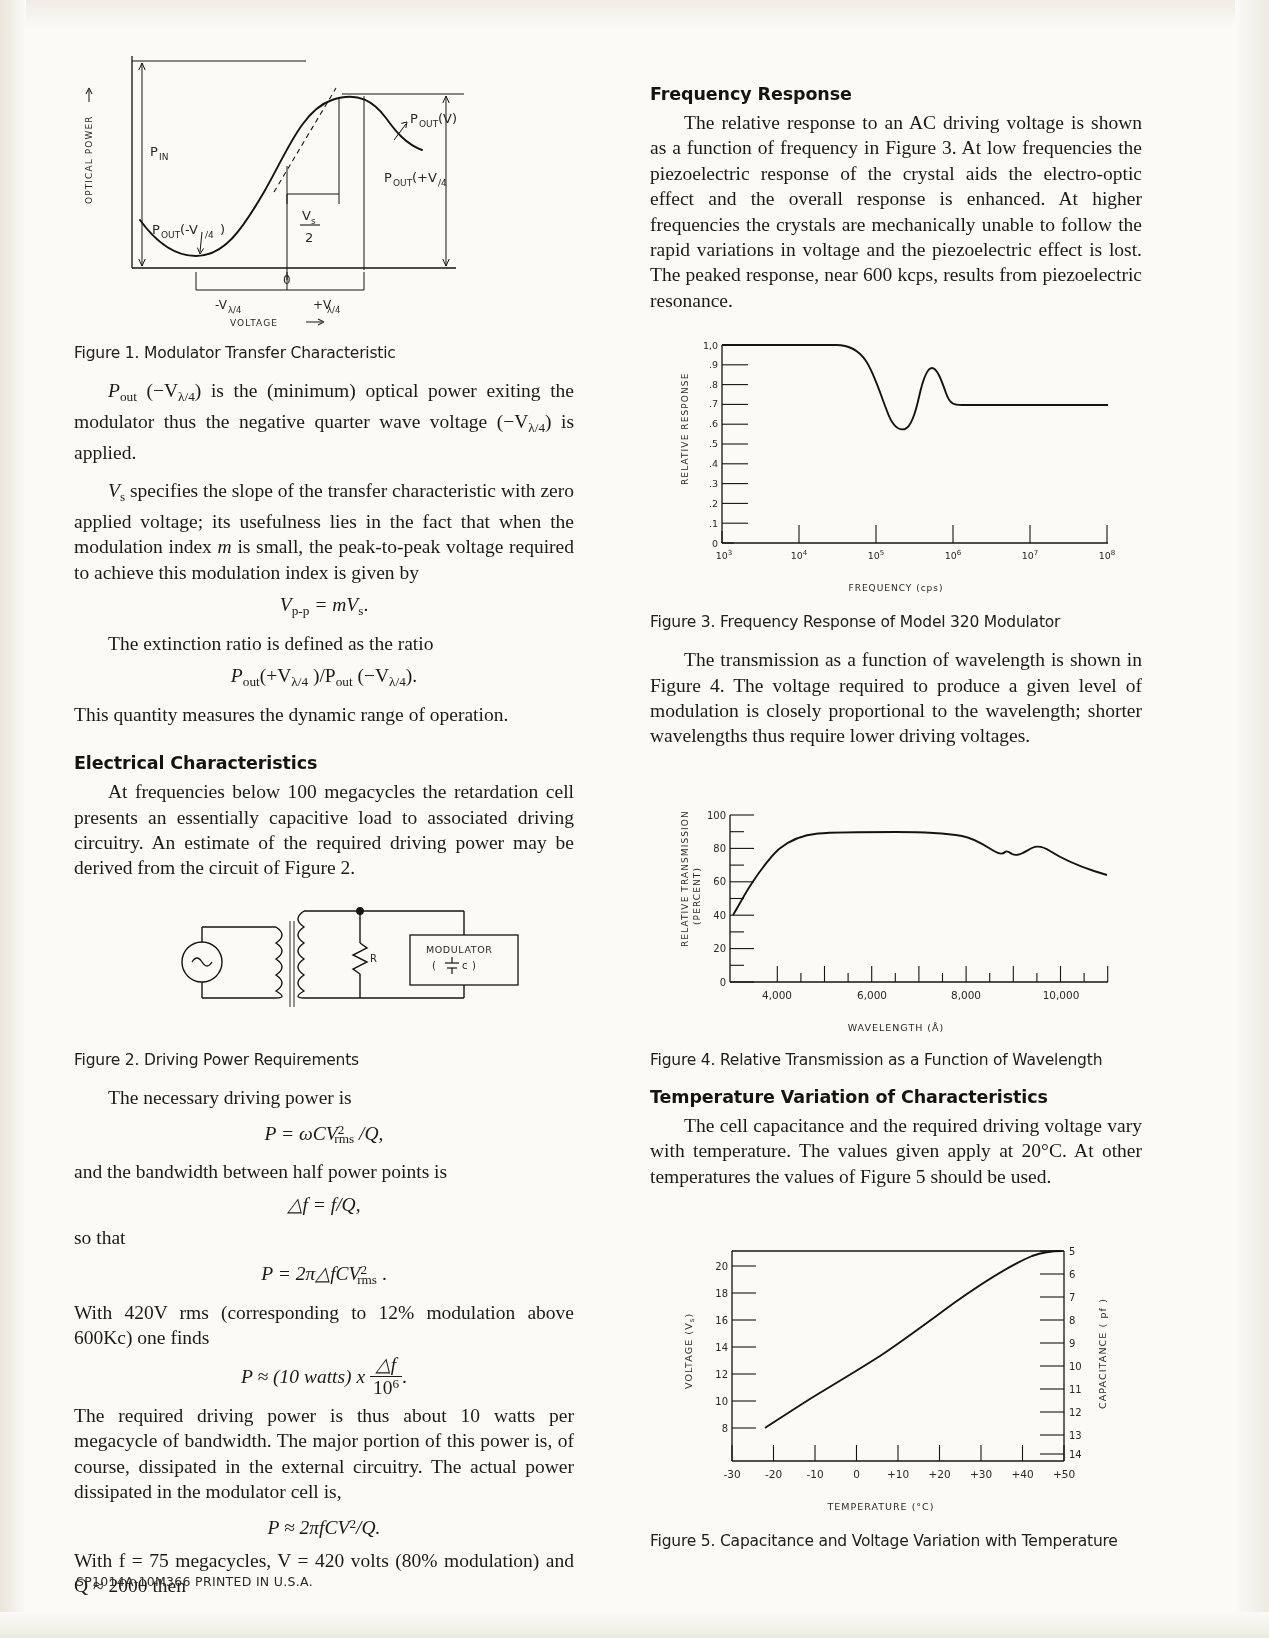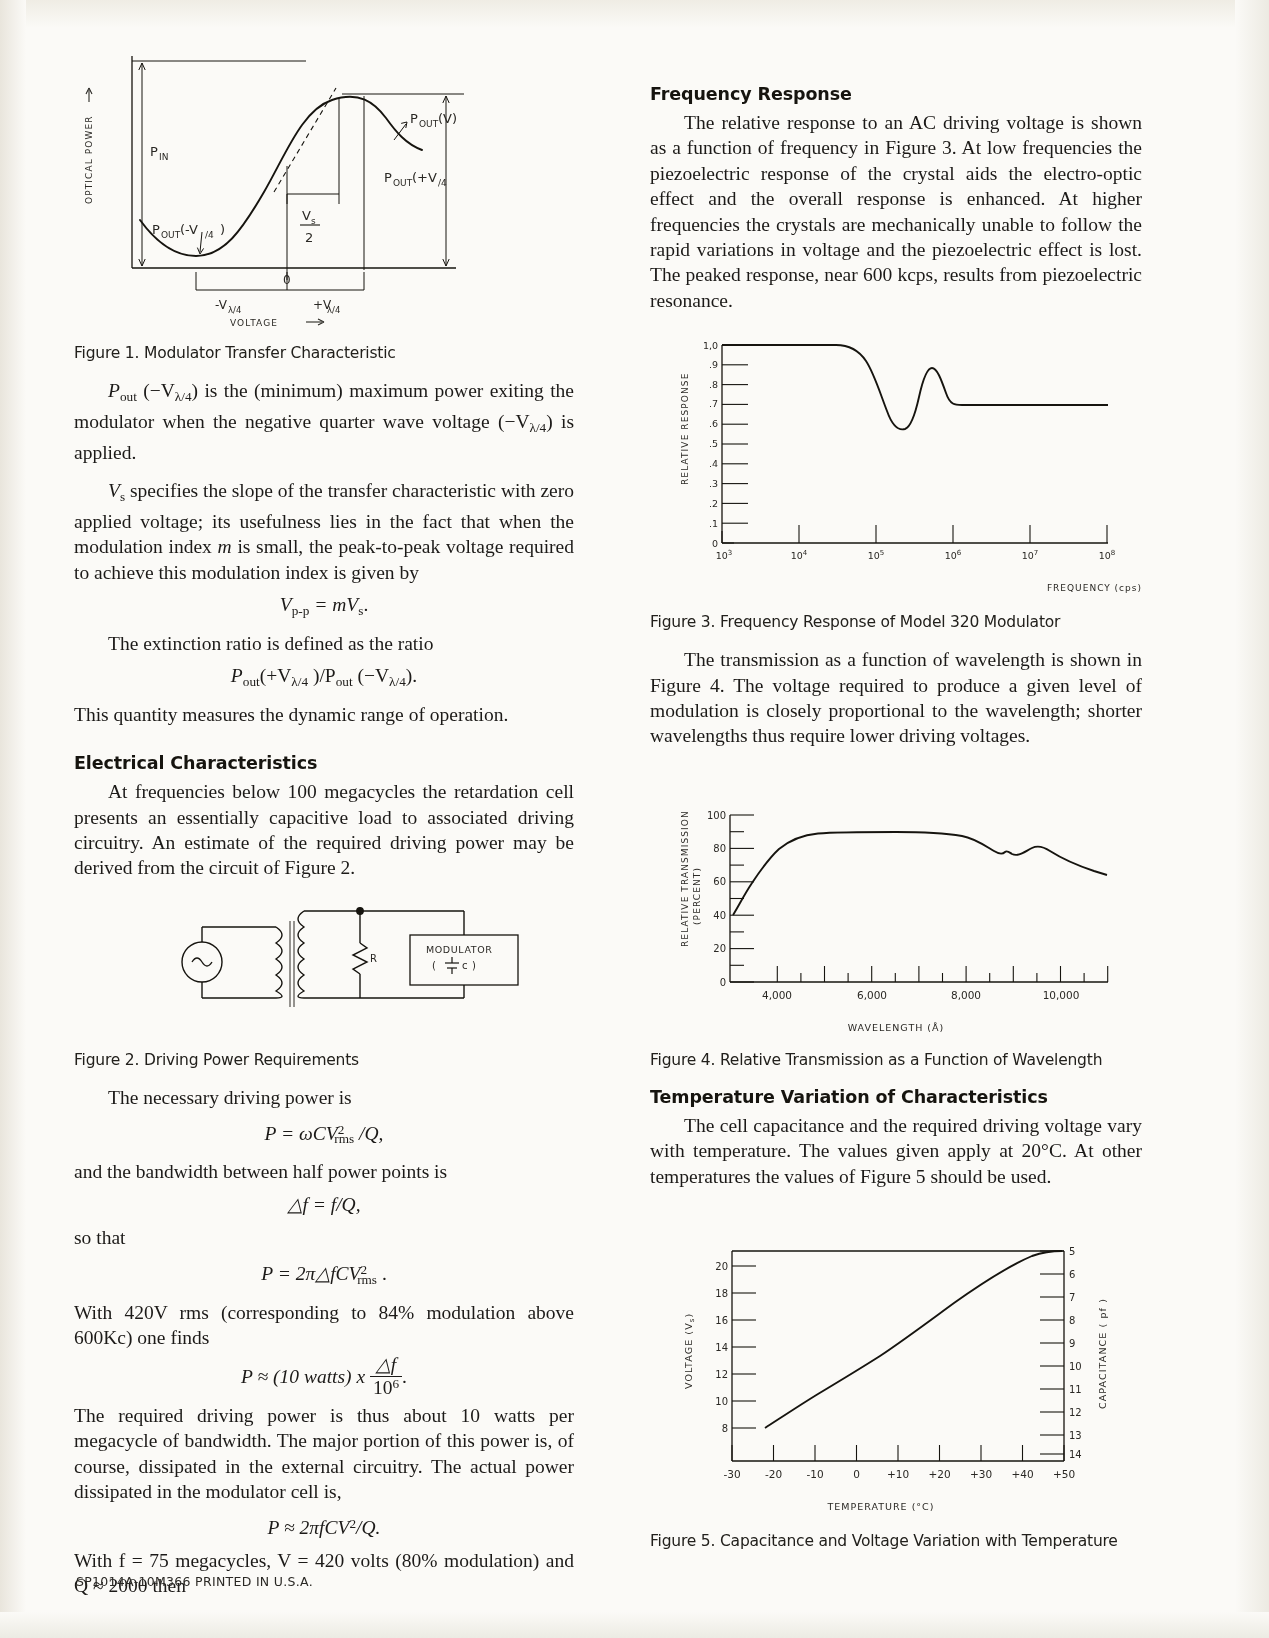--- a/index.html
+++ b/index.html
@@ -189,21 +189,21 @@
 
         <g>
           <text class="ticklbl" x="239" y="265" style="font-size:12px">+V</text>
           <text class="ticklbl" x="253" y="269" style="font-size:8.5px">λ/4</text>
         </g>
       </svg>
       <div class="figcap">Figure 1.  Modulator Transfer Characteristic</div>
     </div>
 
     <p class="body ind">
-      <span class="it">P</span><sub>out</sub><span> (−V</span><sub>λ/4</sub><span>) is the (minimum) maximum power exiting the modulator when the negative quarter wave voltage (−V</span><sub>λ/4</sub><span>) is applied.</span>
+      <span class="it">P</span><sub>out</sub><span> (−V</span><sub>λ/4</sub><span>) is the (minimum) optical power exiting the modulator thus the negative quarter wave voltage (−V</span><sub>λ/4</sub><span>) is applied.</span>
     </p>
 
     <p class="body ind">
       <span class="it">V</span><sub>s</sub><span> specifies the slope of the transfer characteristic with zero applied voltage; its usefulness lies in the fact that when the modulation index </span><span class="it">m</span><span> is small, the peak-to-peak voltage required to achieve this modulation index is given by</span>
     </p>
 
     <div class="eq">
       <span class="it">V</span><sub>p-p</sub><span class="it"> = mV</span><sub>s</sub><span>.</span>
     </div>
 
@@ -278,21 +278,21 @@
     <div class="eq">
       <span class="it">△f = f/Q,</span>
     </div>
 
     <p class="body">so that</p>
 
     <div class="eq">
       <span class="it">P = 2π△fCV</span><sup>2</sup><sub style="margin-left:-10px">rms</sub><span> .</span>
     </div>
 
-    <p class="body">With 420V rms (corresponding to 84% modulation above 600Kc) one finds</p>
+    <p class="body">With 420V rms (corresponding to 12% modulation above 600Kc) one finds</p>
 
     <div class="eq">
       <span class="it">P ≈ (10 watts) x </span><span style="display:inline-block;vertical-align:-0.5em;text-align:center;line-height:1.05;">
         <span style="display:block;border-bottom:1.3px solid #1c1a18;padding:0 3px" class="it">△f</span>
         <span style="display:block;padding:0 3px"><span>10</span><sup>6</sup></span>
       </span><span>.</span>
     </div>
 
     <p class="body" style="">The required driving power is thus about 10 watts per megacycle of bandwidth. The major portion of this power is, of course, dissipated in the external circuitry. The actual power dissipated in the modulator cell is,</p>
 
@@ -367,21 +367,21 @@
                  C 208 38, 214 58, 221 76
                  C 226 90, 232 96, 239 94
                  C 245 92, 249 80, 253 62
                  C 257 44, 261 33, 266 33
                  C 271 33, 275 44, 280 58
                  C 284 70, 289 70, 296 70
                  L 442 70" stroke="#16140f" fill="none" stroke-width="1.9" stroke-linejoin="round"></path>
 
         <text class="axlbl" transform="translate(22,150) rotate(-90)">RELATIVE  RESPONSE</text>
       </svg>
-      <div style="text-align:right;margin-top:2px">
+      <div style="text-align:center;margin-top:2px">
         <span class="axlbl" style="font-family:'DejaVu Sans',sans-serif;font-size:9px;letter-spacing:1px;color:#2a2824">FREQUENCY (cps)</span>
       </div>
       <div class="figcap" style="margin-top:18px">Figure 3.  Frequency Response of Model 320 Modulator</div>
     </div>
 
     <p class="body ind">The transmission as a function of wavelength is shown in Figure 4. The voltage required to produce a given level of modulation is closely proportional to the wavelength; shorter wavelengths thus require lower driving voltages.</p>
 
     <div class="fig-wrap" style="margin-top:58px">
       <svg width="460" height="210" viewBox="0 0 460 210" style="margin-left:16px">
         <g stroke="#16140f" fill="none" stroke-width="1.3">

